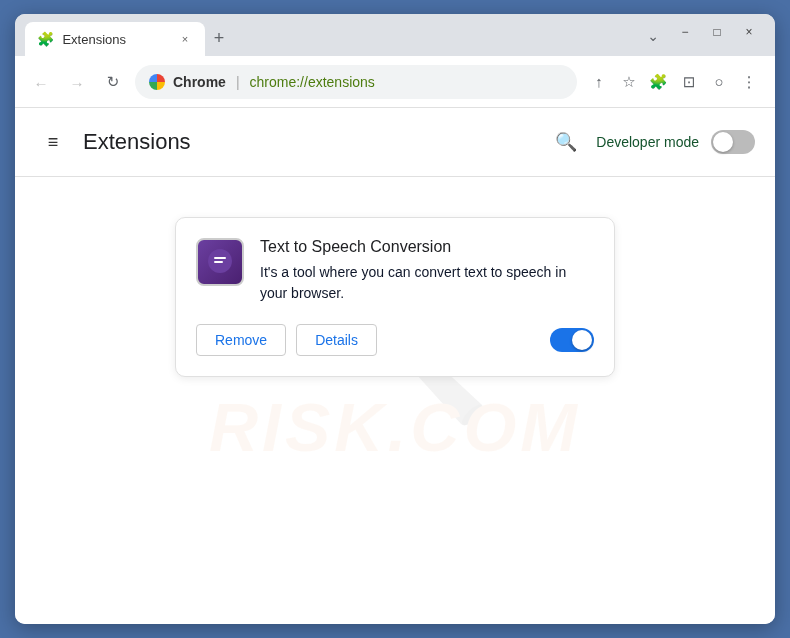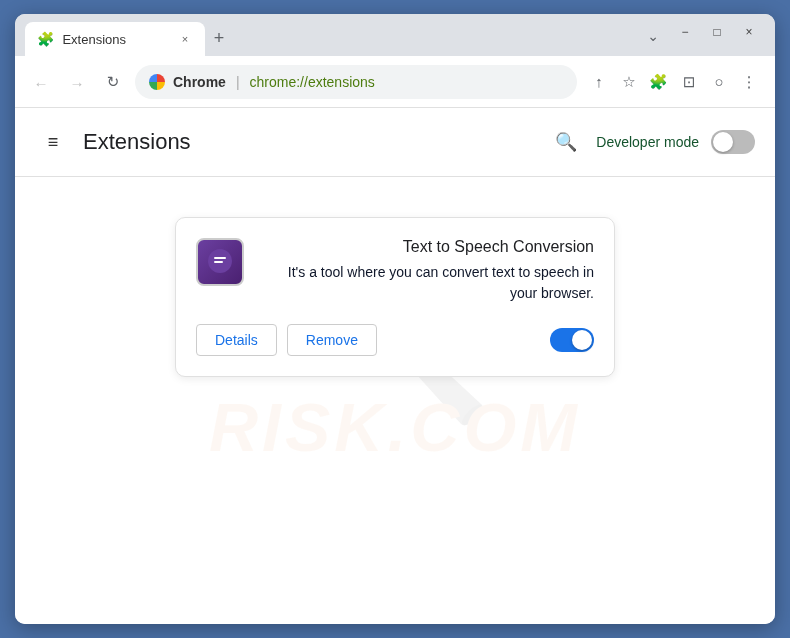--- a/index.html
+++ b/index.html
@@ -297,21 +297,20 @@
       box-shadow: 0 2px 8px rgba(0,0,0,0.08);
       position: relative;
       z-index: 1;
     }
 
     .ext-card-top {
       display: flex;
       align-items: flex-start;
       gap: 16px;
       margin-bottom: 20px;
-      text-align: right;
     }
 
     .ext-logo {
       width: 48px;
       height: 48px;
       background: linear-gradient(135deg, #6b3fa0, #4a2070);
       border-radius: 8px;
       display: flex;
       align-items: center;
       justify-content: center;
@@ -475,22 +474,22 @@
               <rect x="9" y="14" width="9" height="2" rx="1" fill="white"></rect>
               <polygon points="10,22 13,18 10,18" fill="#6b3fa0"></polygon>
             </svg>
           </div>
           <div class="ext-info">
             <div class="ext-name">Text to Speech Conversion</div>
             <div class="ext-desc">It's a tool where you can convert text to speech in your browser.</div>
           </div>
         </div>
         <div class="ext-card-actions">
+          <button class="action-btn">Remove</button>
           <button class="action-btn">Details</button>
-          <button class="action-btn">Remove</button>
           <div class="toggle-switch-blue">
             <div class="knob"></div>
           </div>
         </div>
       </div>
 
     </div>
   </div>
 </div>
 

